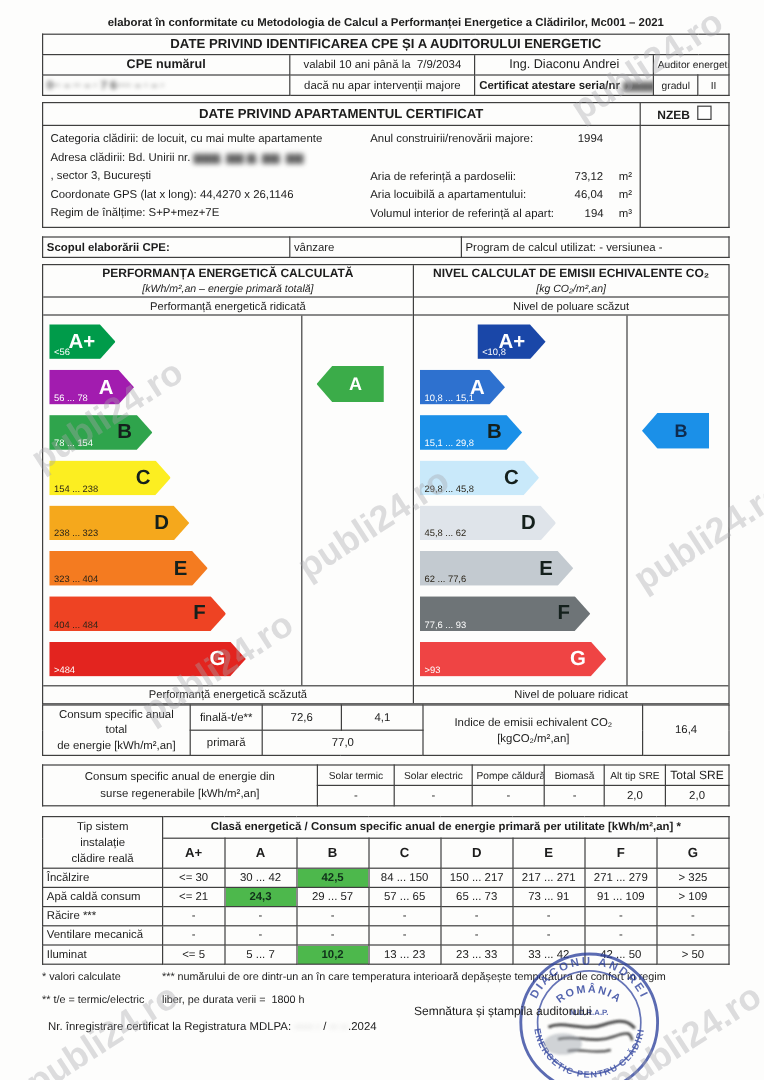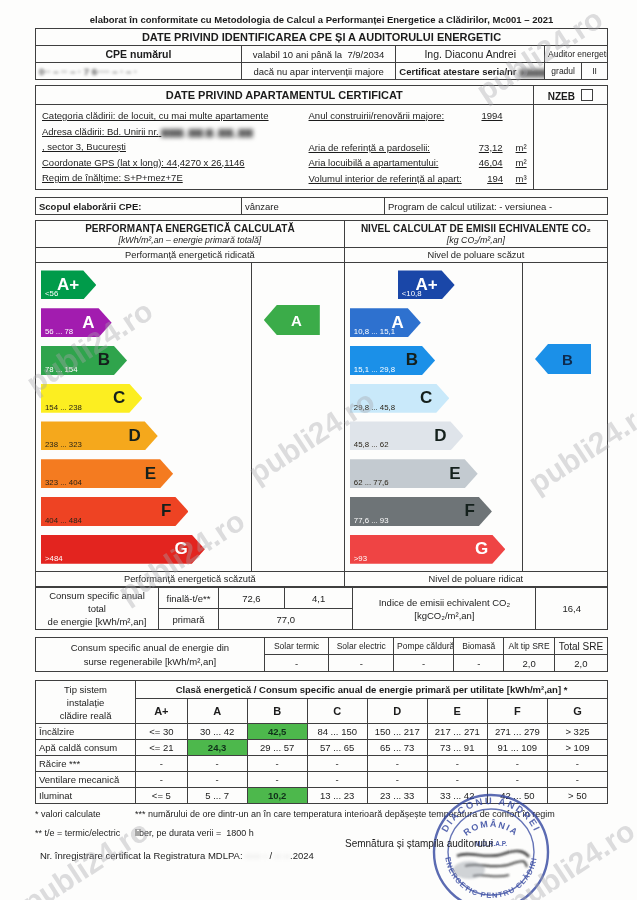--- a/index.html
+++ b/index.html
@@ -24,21 +24,21 @@
   .small{font-size:8.5px;}
 
   .blur{filter:blur(2px);color:#666;}
   .blur2{filter:blur(1.6px);color:#555;font-weight:bold;}
 
   .t1{margin-top:3px;}
   .t1 td{height:14px;}
 
   
   .t2{margin-top:5px;}
-  .apt-body{display:flex;font-size:9.5px;text-decoration:underline;}
+  .apt-body{display:flex;font-size:9.5px;}
   .apt-left{width:55%;line-height:15.5px;}
   .apt-right{width:45%;line-height:15.5px;}
   .apt-row{display:flex;}
   .apt-row .lbl{flex:1;}
   .apt-row .val{width:42px;text-align:right;}
   .apt-row .unit{width:24px;text-align:right;}
   .nzeb-box{display:inline-block;width:10px;height:10px;border:1px solid #3f3f3f;
             vertical-align:-1px;margin-left:6px;background:#fff;}
 
   .t3{margin-top:7px;}

